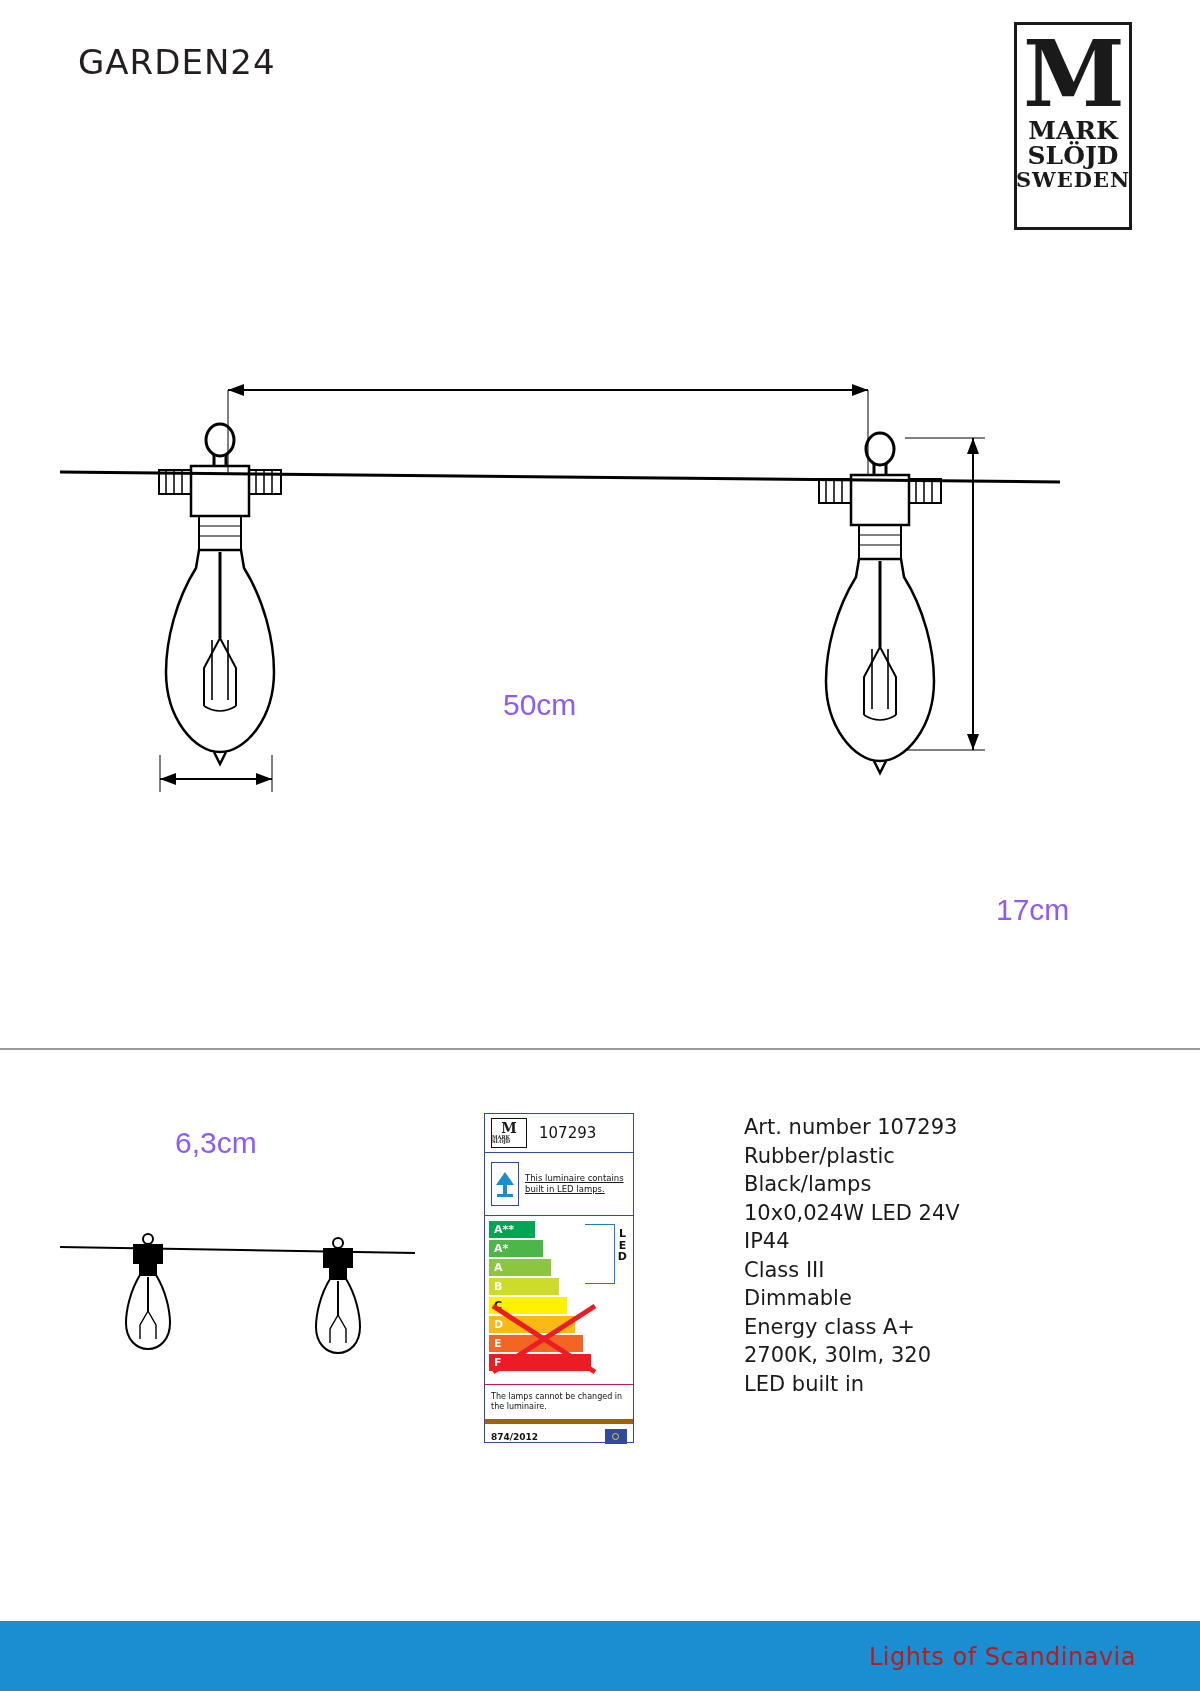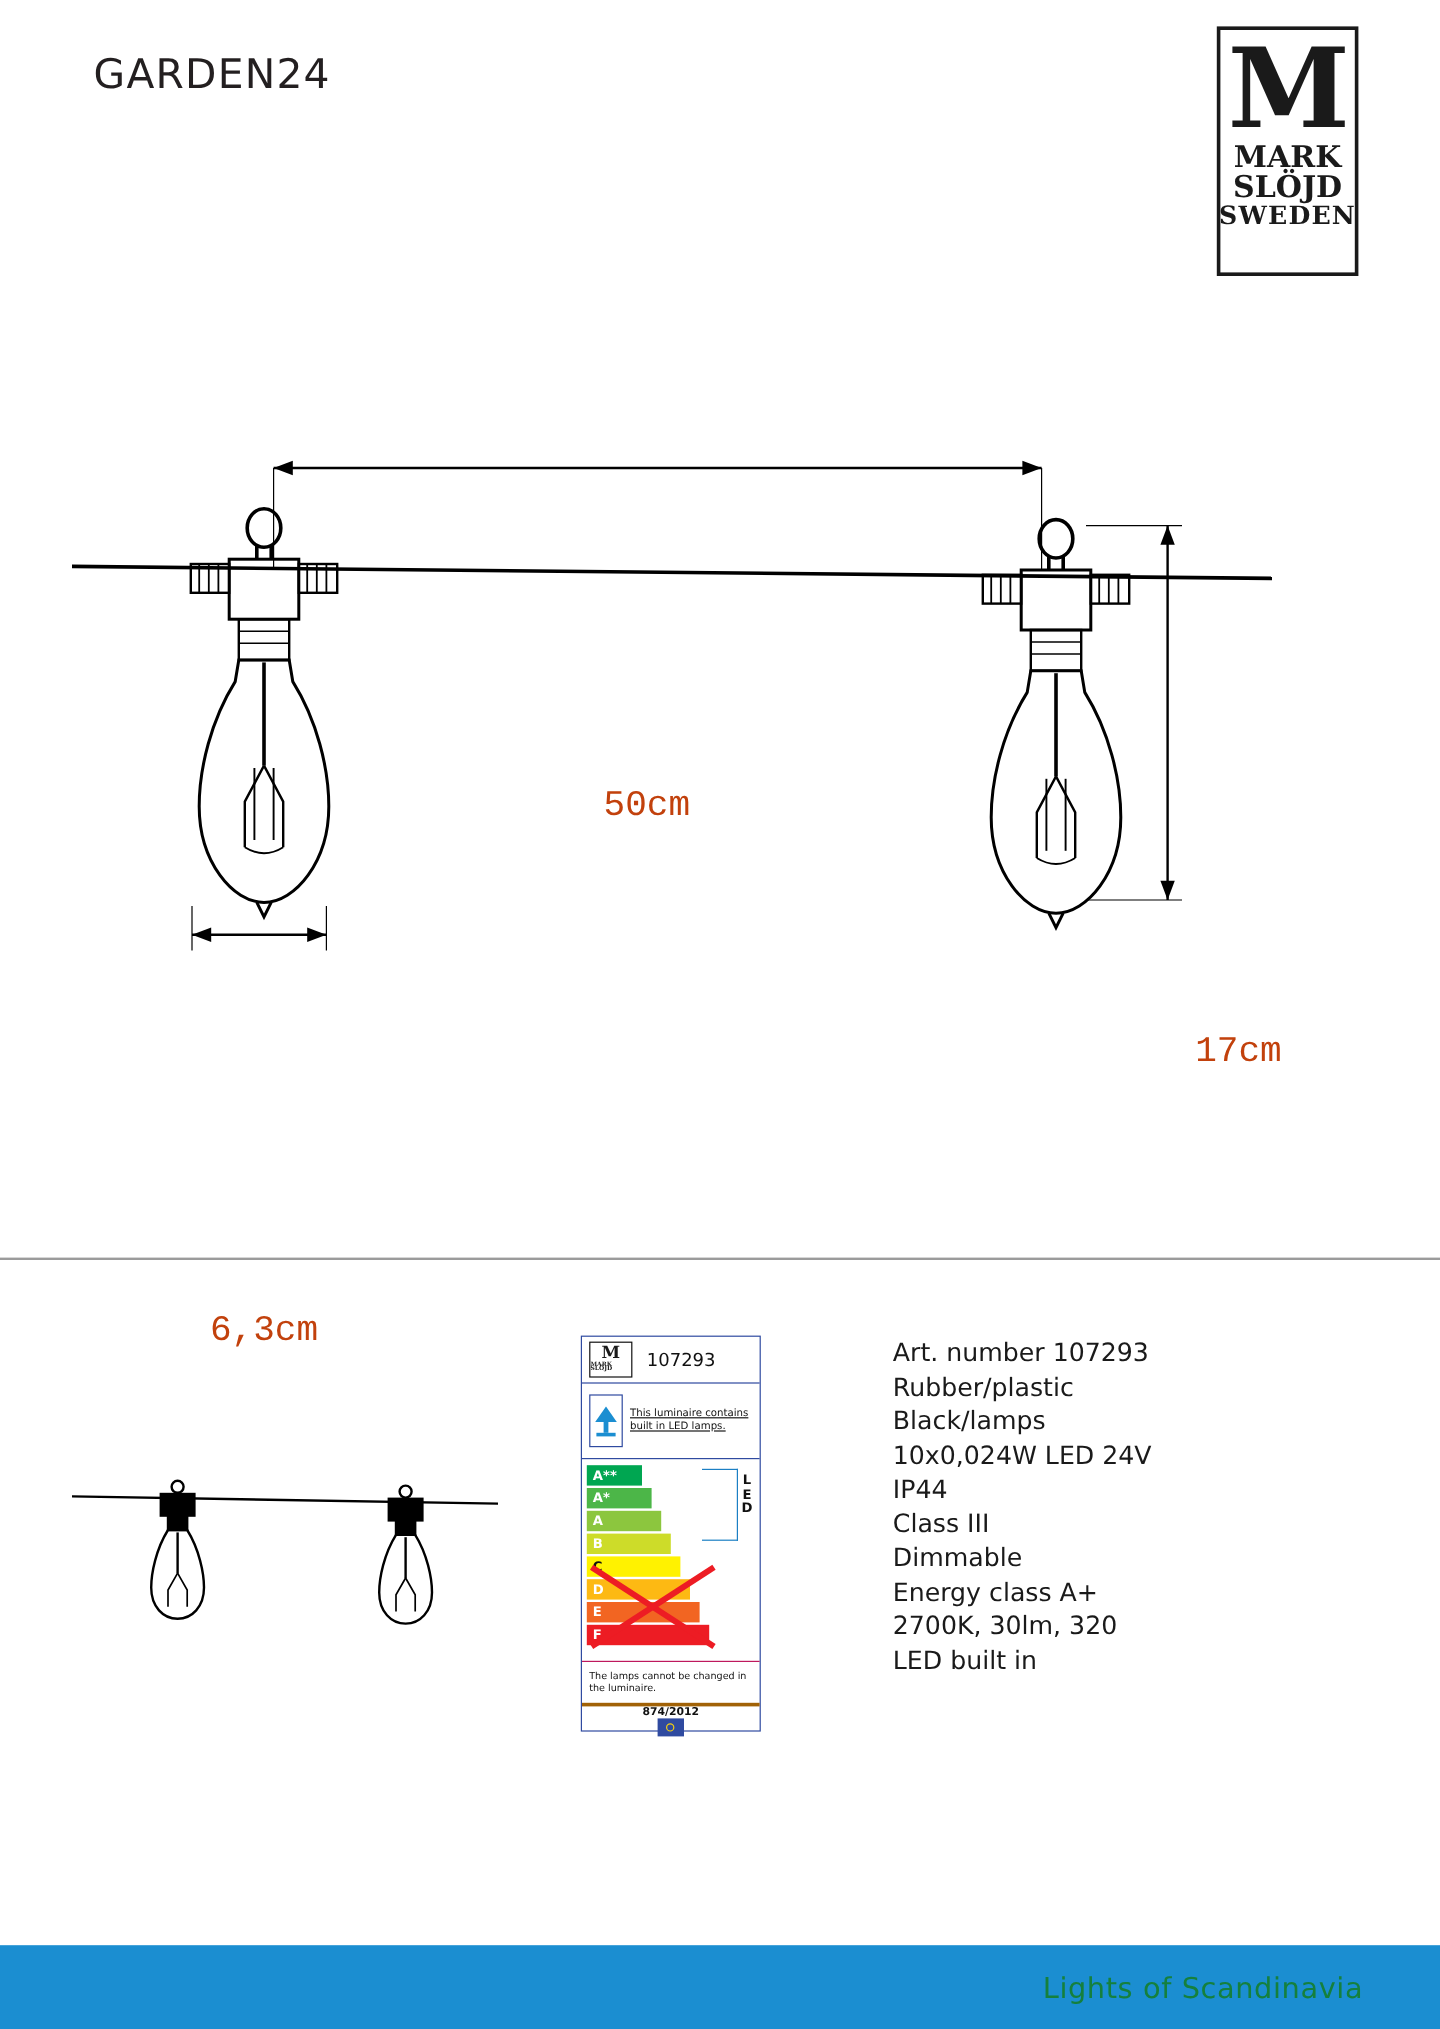--- a/index.html
+++ b/index.html
@@ -69,22 +69,23 @@
   .drawing {
     position: absolute;
     left: 0;
     top: 300px;
     width: 1200px;
     height: 620px;
   }
   .dim-label {
     position: absolute;
     font-size: 30px;
-    font-family: Liberation Mono, monospace;
-    color: #c2410c;
+    font-family: Liberation Sans, sans-serif;
+    color: #8b5cf6;
+    margin-top: 33px;
   }
   .dim-w { left: 503px; top: 355px; }
   .dim-h { left: 996px; top: 560px; }
   .dim-d { left: 175px; top: 793px; }
 
   
   .divider {
     position: absolute;
     left: 0;
     top: 1048px;
@@ -227,30 +228,29 @@
     display: flex;
     align-items: center;
     padding: 0 6px;
     font-size: 8px;
     line-height: 1.25;
     color: #111;
     font-family: "DejaVu Sans", sans-serif;
   }
   .el-row-foot {
     height: 25px;
-    border-top: 3px solid #a16207;
+    border-top: 5px solid #a16207;
     display: flex;
     align-items: center;
     justify-content: space-between;
     padding: 0 6px;
     font-size: 9px;
     font-weight: bold;
     color: #111;
     font-family: "DejaVu Sans", sans-serif;
-    flex-direction: column;
   }
   .eu-flag {
     width: 22px;
     height: 15px;
     background: #2f4aa0;
     position: relative;
   }
   .eu-flag::after {
     content: "";
     position: absolute;
@@ -279,21 +279,21 @@
     left: 0;
     bottom: 0;
     width: 1200px;
     height: 70px;
     background: #1b8ed1;
   }
   .footer-text {
     position: absolute;
     right: 64px;
     bottom: 20px;
-    color: #15803d;
+    color: #b91c1c;
     font-size: 24px;
     font-family: "DejaVu Sans", sans-serif;
     letter-spacing: 0.5px;
   }
 </style>
 </head>
 <body>
 
 <div class="product-title">GARDEN24</div>
 

